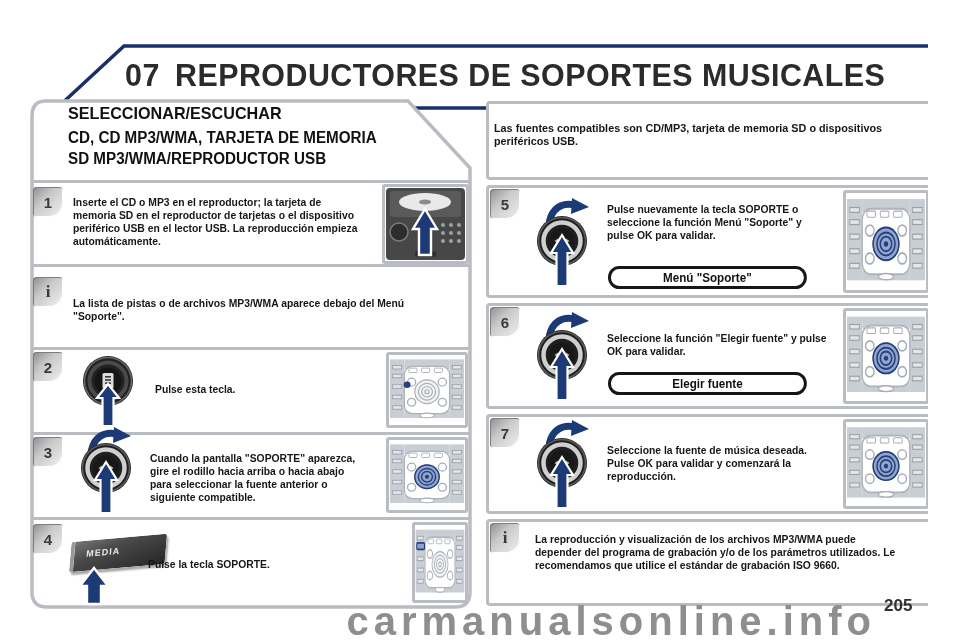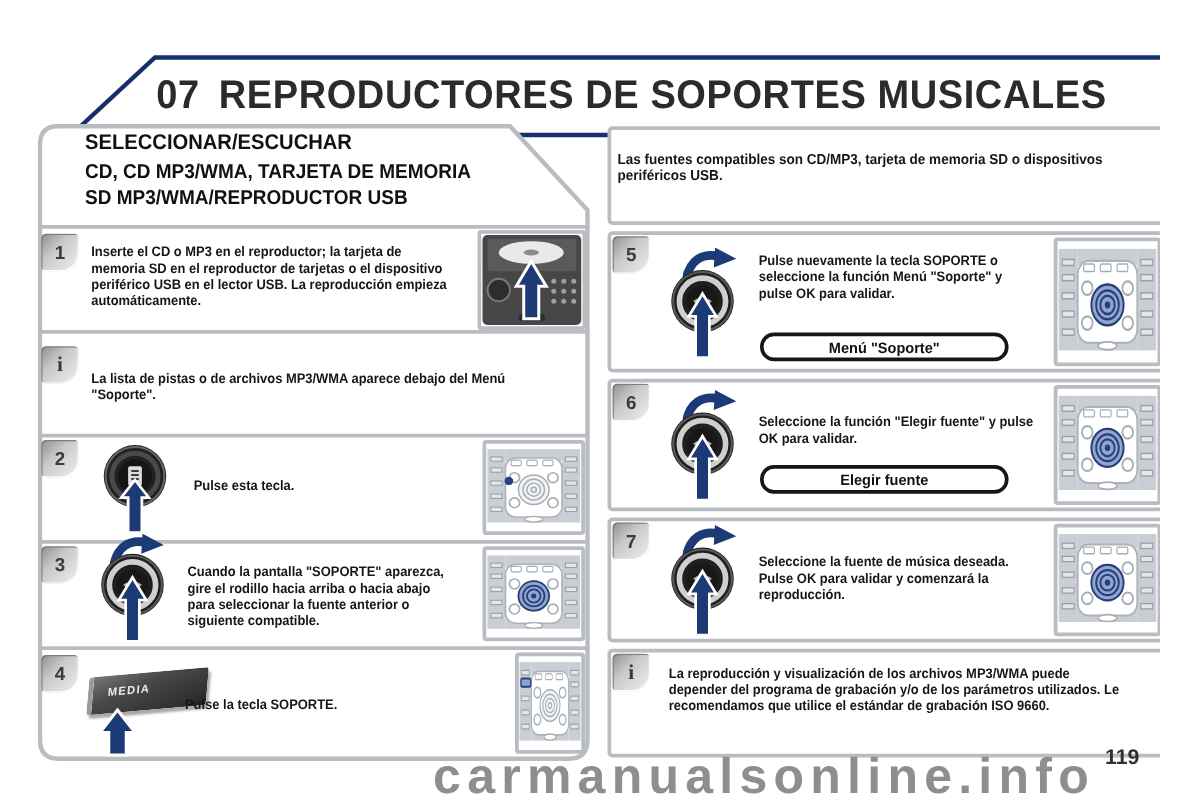--- a/index.html
+++ b/index.html
@@ -282,16 +282,16 @@
         <use href="#hlKnob"></use>
     </svg>
   </div>
 
   <div class="gbox" style="left:486px;top:519px;width:450px;height:87px;"></div>
   <div class="badge info" style="left:490px;top:523px;">
       <span>i</span>
     </div>
   <div class="t" style="left:535px;top:533px;width:390px;">La reproducción y visualización de los archivos MP3/WMA puede depender del programa de grabación y/o de los parámetros utilizados. Le recomendamos que utilice el estándar de grabación ISO 9660.</div>
 
-  <div class="pagenum">119</div>
+  <div class="pagenum">205</div>
   <div class="watermark">carmanualsonline.info</div>
 
 </div>
 
 </body></html>

